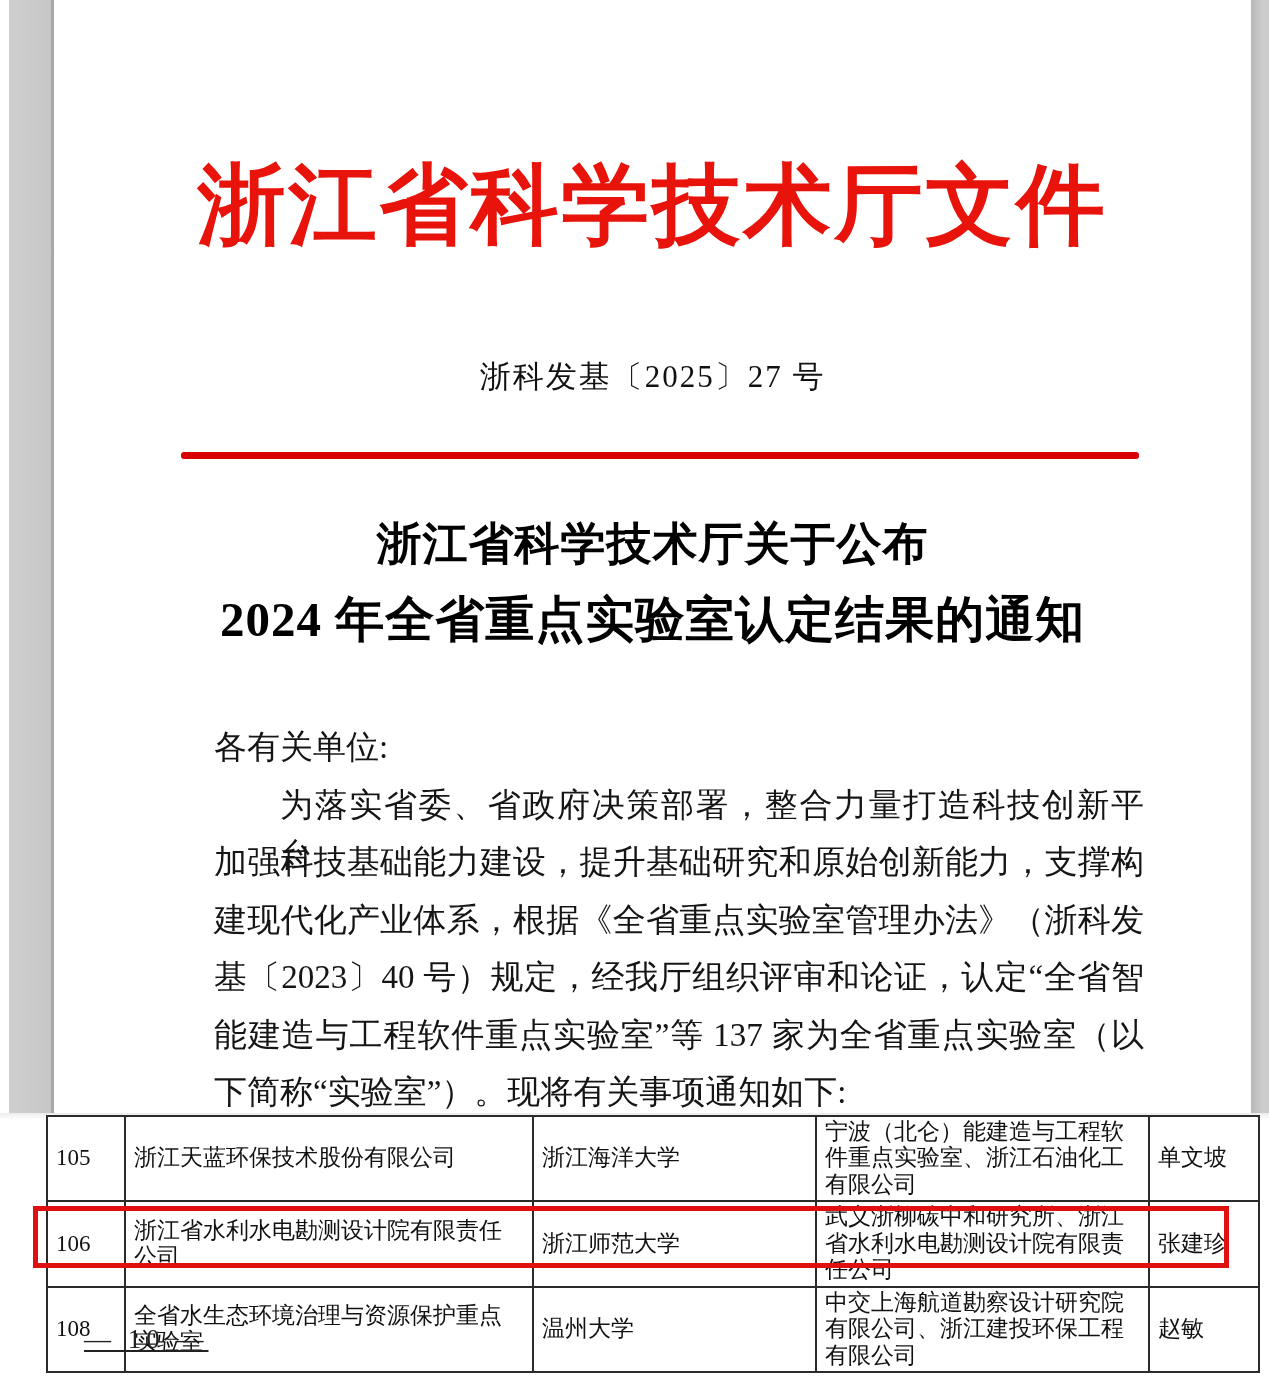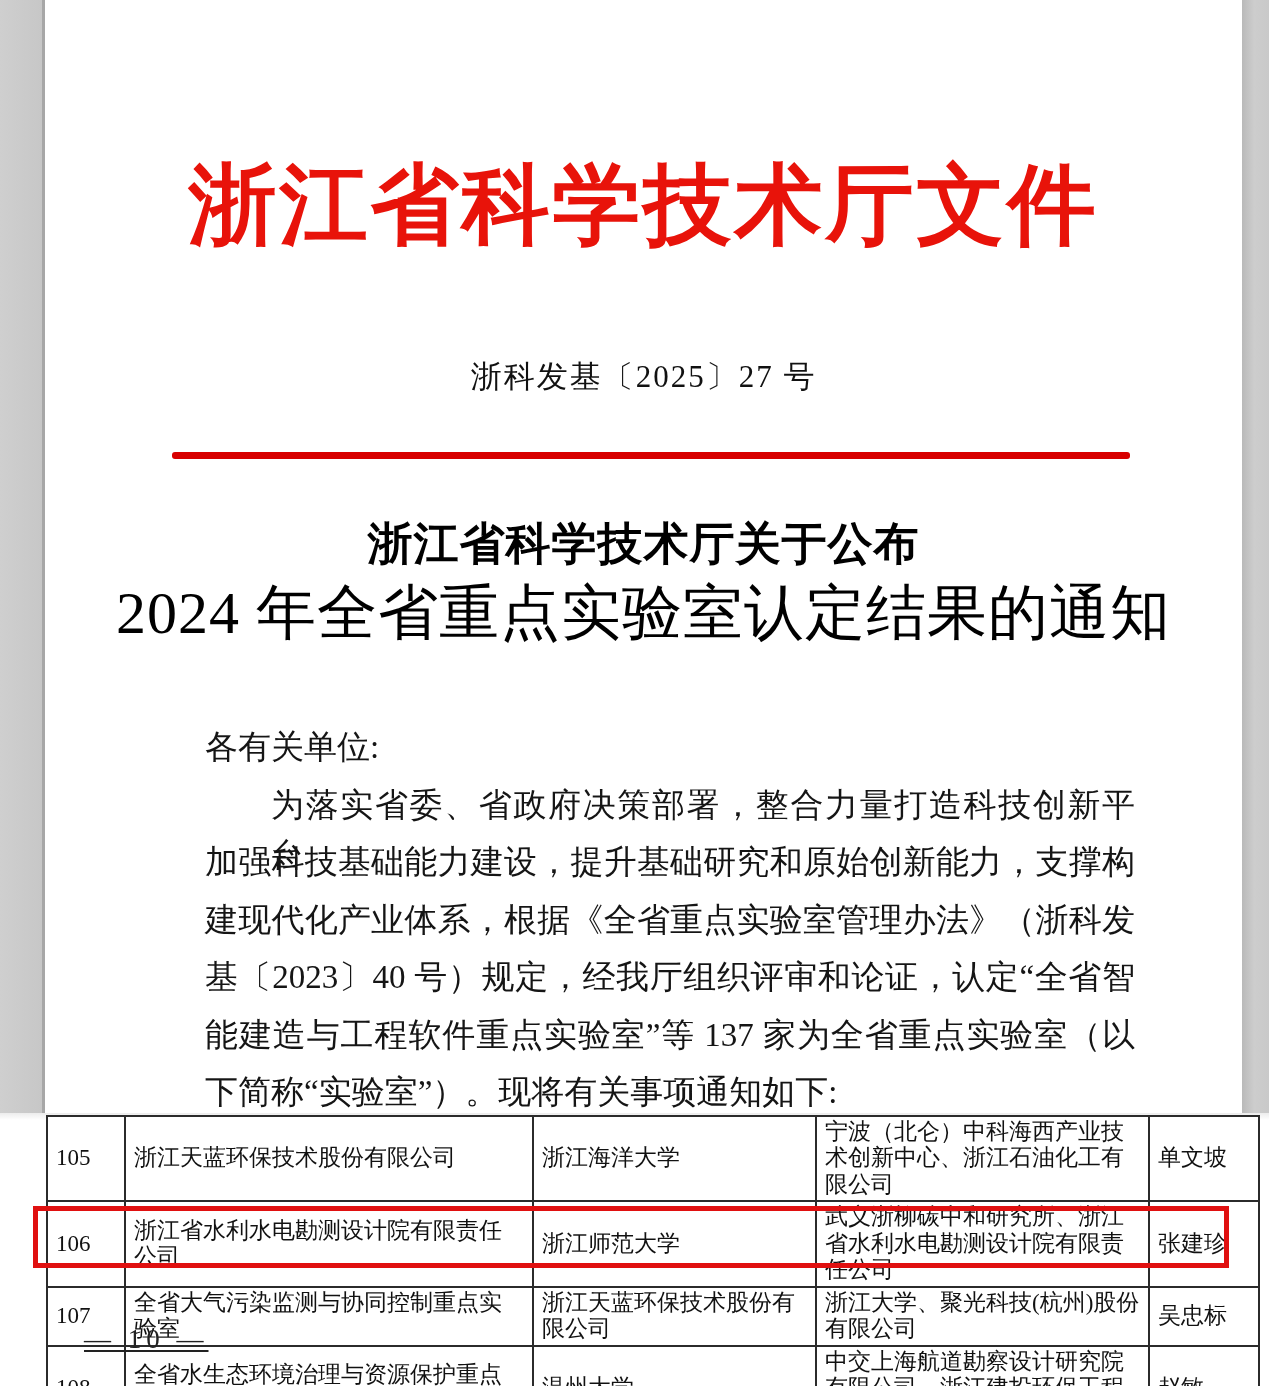--- a/index.html
+++ b/index.html
@@ -6,21 +6,21 @@
   body{
     width:1269px;height:1386px;
     background:#ffffff;
     font-family:"Liberation Serif","DejaVu Serif",serif;
     position:relative;overflow:hidden;
     color:#1c1c1c;
   }
   .stage{position:absolute;inset:0;width:1269px;height:1386px;}
 
   
-  .page-top{position:absolute;left:0;top:0;width:1051px;height:1113px;background:#fef9c3;}
+  .page-top{position:absolute;left:9px;top:0;width:1051px;height:1113px;background:#fef9c3;}
   .margin-left{
     position:absolute;left:0;top:0;width:42px;height:1113px;
     background:linear-gradient(to right,#cfcfcf,#c7c7c7);
     border-right:3px solid #a7a7a7;
   }
   .margin-right{
     position:absolute;left:1242px;top:0;width:27px;height:1113px;
     background:linear-gradient(to right,#b9b9b9 0%,#cdcdcd 45%,#c9c9c9 100%);
   }
   .page-top-inner{position:absolute;left:45px;top:0;width:1197px;height:1113px;background:#fff;}
@@ -36,21 +36,21 @@
   .doc-number{
     position:absolute;left:45px;top:356px;width:1197px;
     text-align:center;font-size:31px;letter-spacing:2px;color:#111;
   }
   .red-rule{
     position:absolute;left:172px;top:452px;width:958px;height:7px;
     background:#d80000;border-radius:3px;
   }
   .notice-title{position:absolute;left:45px;top:522px;width:1197px;text-align:center;color:#000;}
   .notice-title .t1{font-size:45px;font-weight:bold;letter-spacing:1px;line-height:1;}
-  .notice-title .t2{font-size:60px;font-weight:normal;letter-spacing:1px;line-height:1;margin-top:16px;}
+  .notice-title .t2{font-size:49px;font-weight:bold;letter-spacing:1px;line-height:1;margin-top:28px;}
 
   .body-block{position:absolute;left:205px;top:722px;width:930px;}
   .body-line{
     font-size:33px;height:57.5px;line-height:50px;color:#151515;
     white-space:nowrap;
   }
   .body-line.justify{white-space:normal;text-align:justify;text-align-last:justify;}
   .body-line.indent{padding-left:66px;}
 
   
@@ -125,36 +125,29 @@
   </div>
 
   <div class="page-bottom"></div>
 
   <table class="labs">
     <tbody>
         <tr class="r0">
       <td class="c-no">105</td>
       <td class="c-lab">浙江天蓝环保技术股份有限公司</td>
       <td class="c-host">浙江海洋大学</td>
-      <td class="c-part">宁波（北仑）中科海西产业技术创新中心、浙江石油化工有限公司</td>
+      <td class="c-part">宁波（北仑）能建造与工程软件重点实验室、浙江石油化工有限公司</td>
       <td class="c-dir">单文坡</td>
     </tr>
     <tr class="r1">
       <td class="c-no">106</td>
       <td class="c-lab">浙江省水利水电勘测设计院有限责任公司</td>
       <td class="c-host">浙江师范大学</td>
       <td class="c-part">武义浙柳碳中和研究所、浙江省水利水电勘测设计院有限责任公司</td>
       <td class="c-dir">张建珍</td>
-    </tr>
-    <tr class="r2">
-      <td class="c-no">107</td>
-      <td class="c-lab">全省大气污染监测与协同控制重点实验室</td>
-      <td class="c-host">浙江天蓝环保技术股份有限公司</td>
-      <td class="c-part">浙江大学、聚光科技(杭州)股份有限公司</td>
-      <td class="c-dir">吴忠标</td>
     </tr>
     <tr class="r3">
       <td class="c-no">108</td>
       <td class="c-lab">全省水生态环境治理与资源保护重点实验室</td>
       <td class="c-host">温州大学</td>
       <td class="c-part">中交上海航道勘察设计研究院有限公司、浙江建投环保工程有限公司</td>
       <td class="c-dir">赵敏</td>
     </tr>
   </tbody>
     </table>

